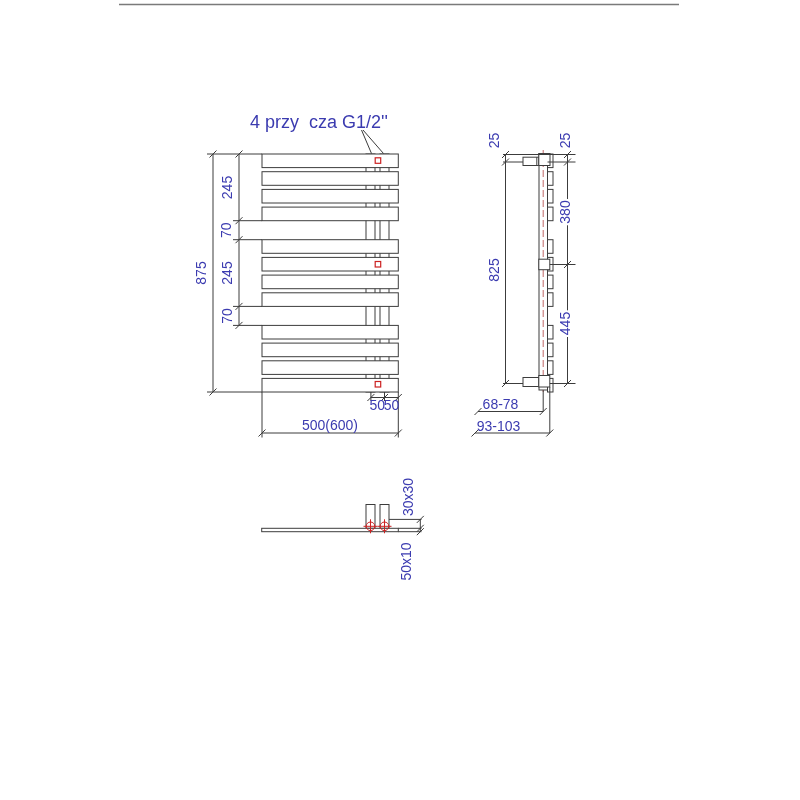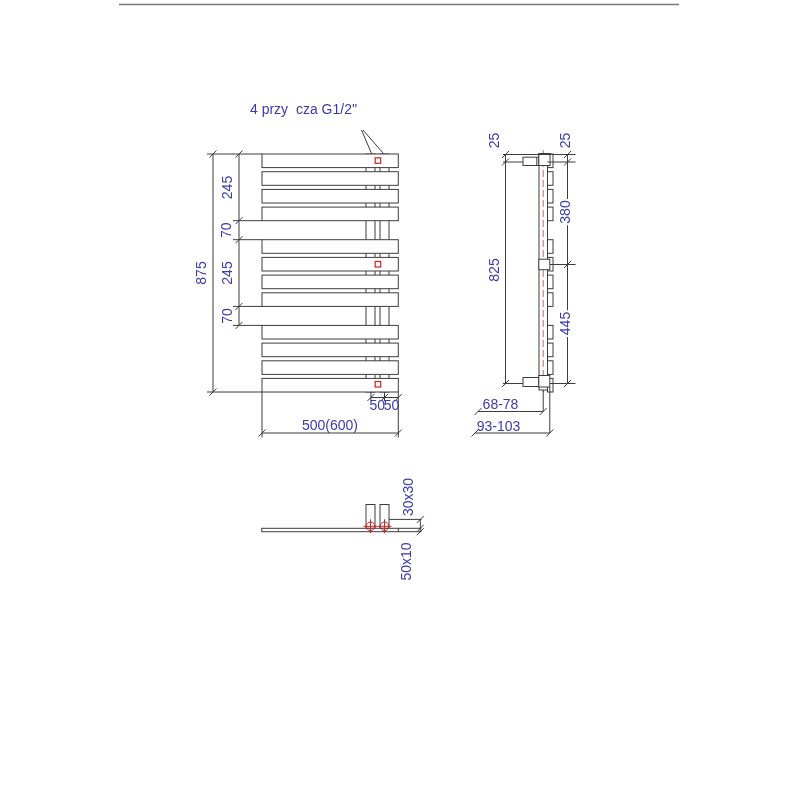--- a/index.html
+++ b/index.html
@@ -7,21 +7,21 @@
           font-family:"Liberation Sans",sans-serif;}
   svg{position:absolute;left:0;top:0;}
   svg text{fill:var(--dim_text,#3b3bb0);font-family:"Liberation Sans",sans-serif;font-size:14px;}
   .ln{stroke:var(--line,#3c3c3c);stroke-width:1;fill:none;}
   .fw{fill:#ffffff;stroke:var(--line,#3c3c3c);stroke-width:1;}
   .red{stroke:var(--marker,#cc2222);fill:#ffffff;stroke-width:1.2;}
   .redln{stroke:var(--marker,#cc2222);stroke-width:1;fill:none;}
   .cl{stroke:var(--centerline,#c06868);stroke-width:1;stroke-dasharray:7 3;fill:none;}
   .pb{stroke:var(--border,#7a7a7a);stroke-width:1.5;}
   .halo{paint-order:stroke;stroke:#ffffff;stroke-width:4px;}
-  #conn-label{position:absolute;left:250px;top:101px;font-size:14px;white-space:pre;
+  #conn-label{position:absolute;left:250px;top:112px;font-size:18px;white-space:pre;
               color:var(--dim_text,#3b3bb0);}
 </style>
 </head>
 <body>
 
 <div id="canvas">
 
   <div id="conn-label">4 przy  cza G1/2''</div>
 
   <svg width="800" height="800" viewBox="0 0 800 800">

